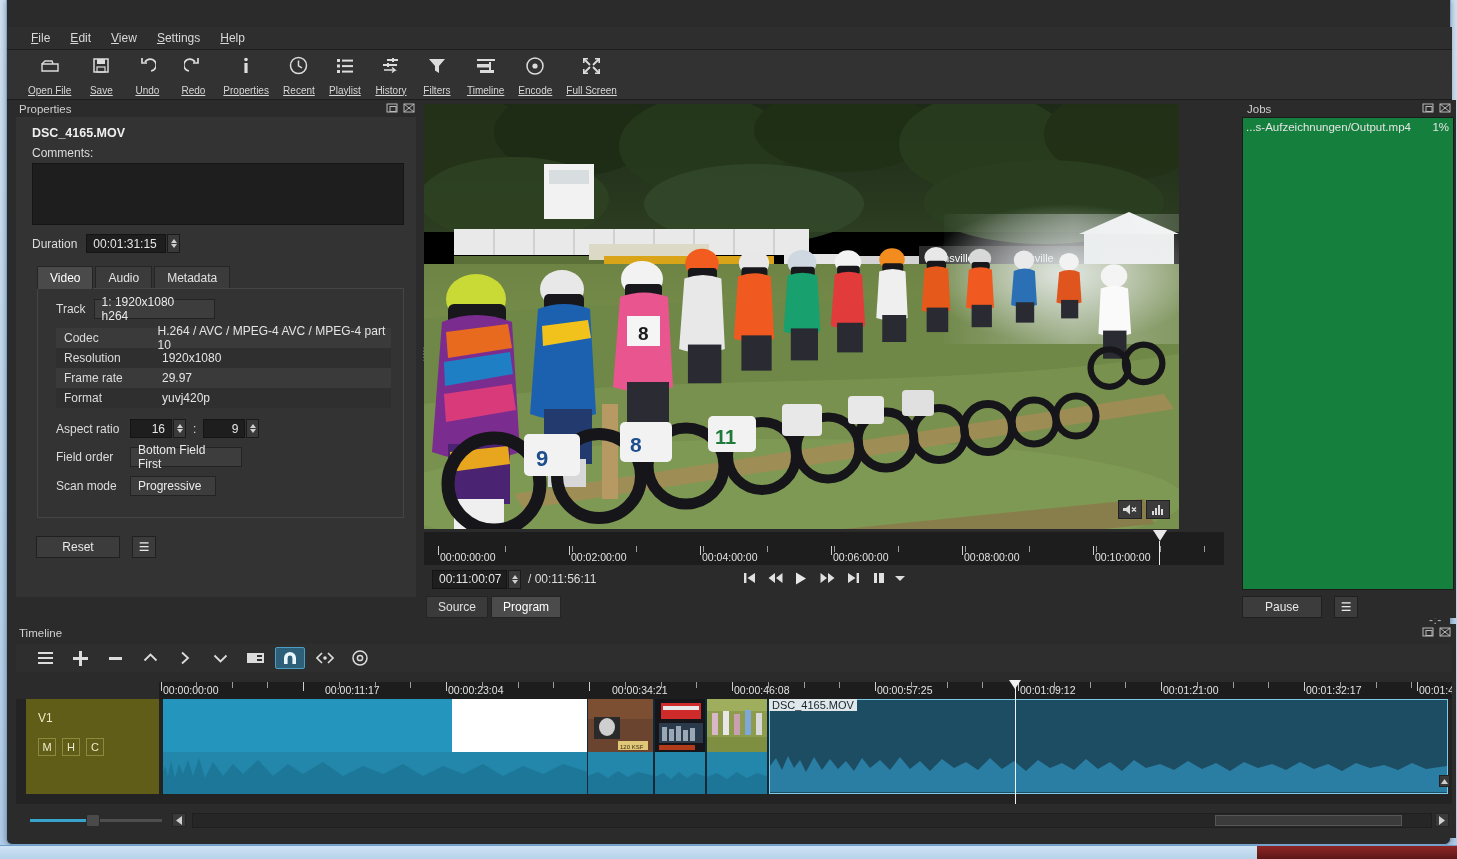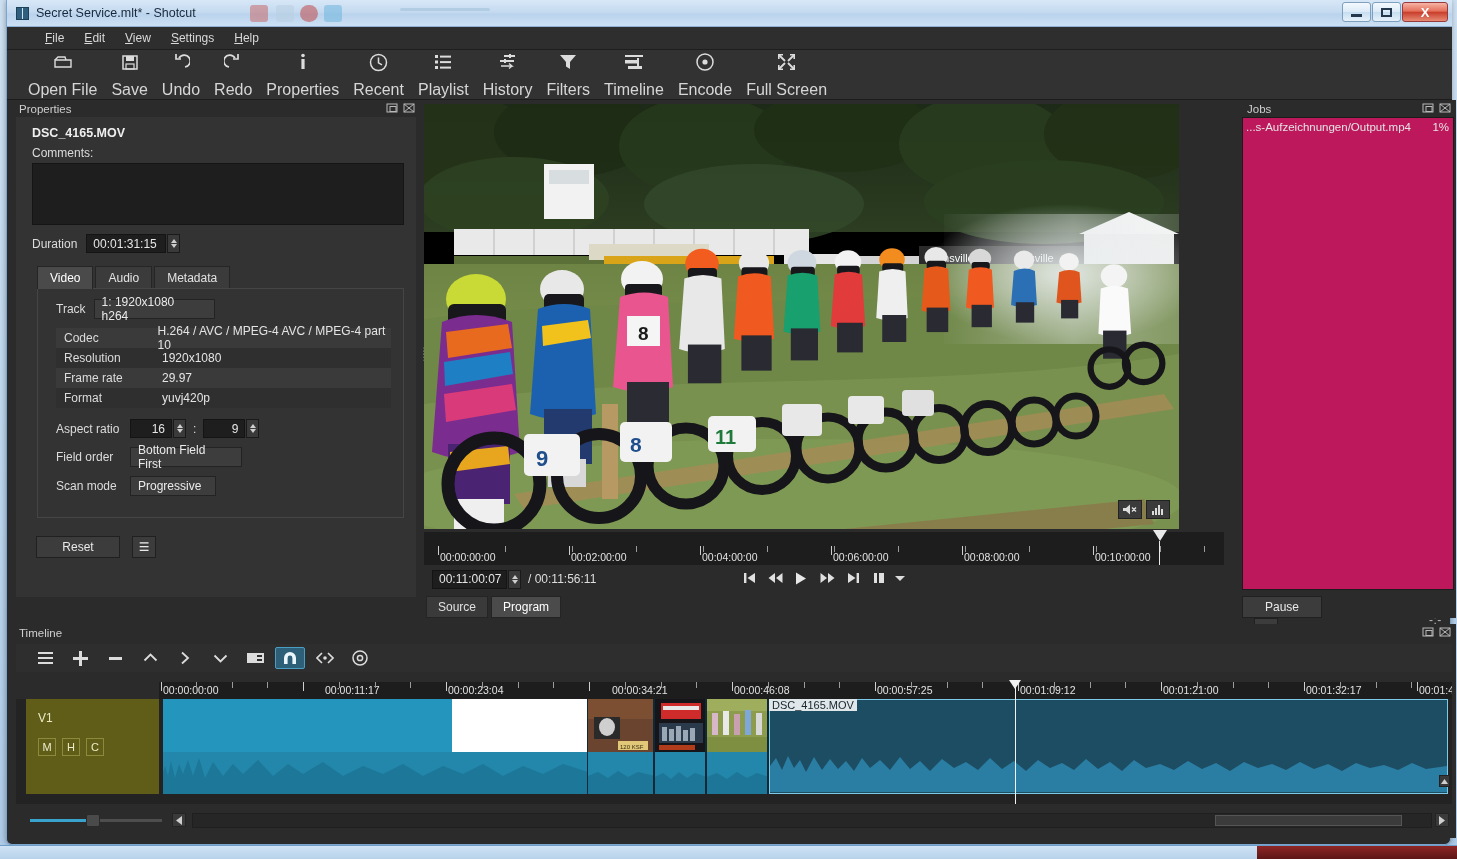--- a/index.html
+++ b/index.html
@@ -50,38 +50,38 @@
     background:linear-gradient(180deg,#f6b4a6 0%,#e4705b 45%,#c93f2c 52%,#e78b75 100%);
     color:#fff; font-weight:bold; font-size:13px;
   }
   .glyph-min { width:11px; height:3px; background:#24384d; margin-top:7px; }
   .glyph-max { width:11px; height:9px; border:2px solid #24384d; }
 
   
   #menubar {
     position:absolute; left:0; top:27px; width:1445px; height:23px;
     background:#2e2e2e; border-bottom:1px solid #1e1e1e;
-    display:flex; align-items:center; padding-left:28px;
+    display:flex; align-items:center; padding-left:14px;
   }
   .menu-item { font-size:12px; color:#d9d9d9; padding:2px 10px; }
   .menu-item u { text-decoration:underline; }
 
   
   #toolbar {
     position:absolute; left:0; top:50px; width:1445px; height:50px;
     background:#323232; border-bottom:1px solid #1c1c1c;
     display:flex; align-items:center; padding-left:14px;
   }
   .tool-btn {
     display:flex; flex-direction:column; align-items:center; justify-content:center;
     min-width:46px; padding:2px 7px 1px; color:#d6d6d6;
   }
   .tool-ico { height:22px; display:flex; align-items:center; justify-content:center; }
   .tool-ico svg { display:block; }
-  .tool-lbl { font-size:16px; margin-top:8px; white-space:nowrap; }
+  .tool-lbl { font-size:10px; margin-top:8px; white-space:nowrap;text-decoration:underline; }
 
   
   .panel-title {
     height:17px; font-size:11.5px; color:#cfcfcf;
     display:flex; align-items:center; padding-left:7px;
     background:#2b2b2b;
   }
   .panel-title .spacer { flex:1; }
   .pt-btn { width:13px; height:13px; margin-right:4px; color:#b9b9b9; }
 
@@ -160,25 +160,25 @@
   #transport { position:absolute; left:0; top:466px; width:800px; height:26px; display:flex; align-items:center; }
   #tc-current { margin-left:8px; }
   #tc-total { font-size:12px; color:#dedede; margin-left:7px; }
   #tbtns { position:absolute; left:312px; top:1px; display:flex; align-items:center; }
   .tbtn { width:26px; height:22px; display:flex; align-items:center; justify-content:center; }
   #tc-right { position:absolute; left:1005px; top:5px; font-size:12px; color:#b9b9b9; letter-spacing:.5px; }
   #player-tabs { position:absolute; left:2px; top:496px; display:flex; }
 
   
   #jobs-dock { position:absolute; left:1233px; top:100px; width:216px; height:518px; background:#2b2b2b; }
-  #jobs-body { position:absolute; left:2px; top:17px; width:212px; height:473px; background:#be185d; border:1px solid #1b1b1b;}
+  #jobs-body { position:absolute; left:2px; top:17px; width:212px; height:473px; background:#15803d; border:1px solid #1b1b1b;}
   #job-row { display:flex; align-items:center; font-size:11.5px; color:#e4e4e4; padding:3px 4px 0 3px; }
   #job-name { flex:1; white-space:nowrap; overflow:hidden; }
   #job-pct { margin-left:4px; }
-  #jobs-buttons { position:absolute; left:2px; top:496px; width:212px; display:flex; justify-content:flex-start;flex-direction:column; }
+  #jobs-buttons { position:absolute; left:2px; top:496px; width:212px; display:flex; justify-content:flex-start; }
 
   
   #tl-dock { position:absolute; left:5px; top:624px; width:1444px; height:214px; background:#2b2b2b; }
   #tl-toolbar { position:absolute; left:4px; top:20px; width:1436px; height:28px;
                 background:#2e2e2e; display:flex; align-items:center; padding-left:14px; }
   .tlb { width:30px; height:22px; display:flex; align-items:center; justify-content:center; margin-right:5px; }
   .tlb.active { background:#2d5f78; border:1px solid #4a9ec4; border-radius:2px; }
   #tl-ruler { position:absolute; left:147px; top:58px; width:1293px; height:17px; background:#1d1d1d; overflow:hidden; }
   #tl-tracks { position:absolute; left:4px; top:75px; width:1436px; height:105px; background:#232323; }
   #track-head {
@@ -217,40 +217,20 @@
   #taskbar-red { position:absolute; right:0; bottom:0; width:200px; height:13px;
              background:linear-gradient(180deg,#8f2626 0%,#5d1616 100%); }
 </style>
 </head>
 <body>
 
 <div id="desktop"></div>
 
 <div id="window">
 
-  <div id="titlebar">
-    <div id="title-icon"></div>
-    <div id="title-text">Secret Service.mlt* - Shotcut</div>
-    <div id="title-ghosts">
-      <div class="ghost" style="left:0px;background:#c86a6a;"></div>
-      <div class="ghost" style="left:26px;background:#b9cfe2;"></div>
-      <div class="ghost" style="left:50px;background:#c04a4a;border-radius:9px;"></div>
-      <div class="ghost" style="left:74px;background:#6fb6de;"></div>
-      <div class="ghost" style="left:150px;width:90px;height:3px;top:5px;background:#9fc0d8;"></div>
-    </div>
-    <div id="win-buttons">
-      <div class="win-btn">
-          <div class="glyph-min"></div>
-        </div>
-      <div class="win-btn">
-          <div class="glyph-max"></div>
-        </div>
-      <div class="win-btn close">X</div>
-    </div>
-  </div>
 
   <div id="menubar">
     <div class="menu-item"><u>F</u><span title="File">ile</span></div>
     <div class="menu-item"><u>E</u>dit</div>
     <div class="menu-item"><u>V</u>iew</div>
     <div class="menu-item"><u>S</u>ettings</div>
     <div class="menu-item"><u>H</u>elp</div>
   </div>
 
   <div id="toolbar">

